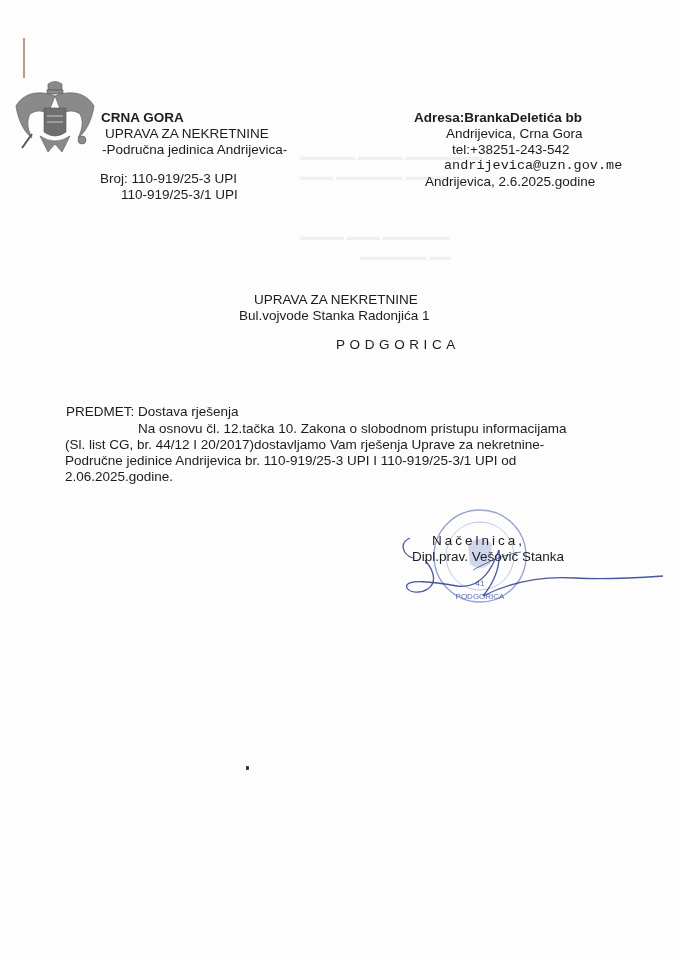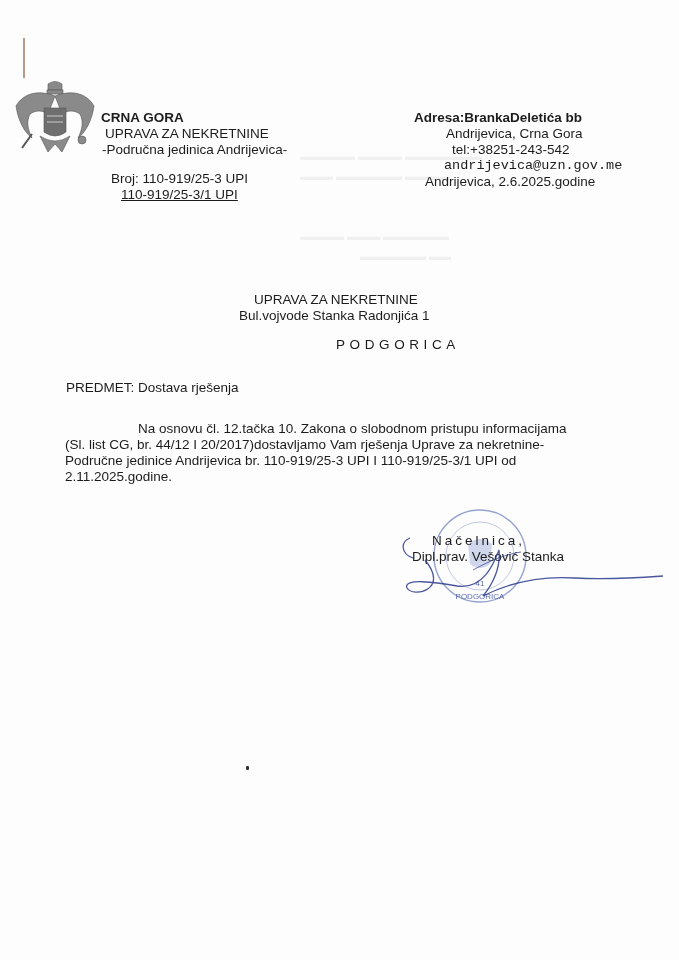--- a/index.html
+++ b/index.html
@@ -40,39 +40,39 @@
     <line x1="12" y1="68" x2="22" y2="54" stroke-width="2"></line>
   </g>
   <g stroke="#ccc" stroke-width="1" fill="none">
     <path d="M37 36 L53 36 M37 42 L53 42"></path>
   </g>
 </svg>
 
 <div class="abs f13 bold" style="left:101px;top:110px;">CRNA GORA</div>
 <div class="abs f13" style="left:105px;top:126px;">UPRAVA ZA NEKRETNINE</div>
 <div class="abs f13" style="left:102px;top:142px;">-Područna jedinica Andrijevica-</div>
-<div class="abs f13" style="left:100px;top:171px;margin-left:11px;">Broj: 110-919/25-3 UPI</div>
-<div class="abs f13" style="left:121px;top:187px;text-decoration:underline;">110-919/25-3/1 UPI</div>
+<div class="abs f13" style="left:100px;top:171px;">Broj: 110-919/25-3 UPI</div>
+<div class="abs f13" style="left:121px;top:187px;">110-919/25-3/1 UPI</div>
 
 <div class="abs f13 bold" style="left:414px;top:110px;">Adresa:BrankaDeletića bb</div>
 <div class="abs f13" style="left:446px;top:126px;">Andrijevica, Crna Gora</div>
 <div class="abs f13" style="left:452px;top:142px;text-align:right;">tel:+38251-243-542</div>
 <div class="abs f13" style="left:444px;top:158px;font-family:Liberation Mono, monospace;">andrijevica@uzn.gov.me</div>
 <div class="abs f13" style="left:425px;top:174px;">Andrijevica, 2.6.2025.godine</div>
 
 <div class="abs f13" style="left:254px;top:292px;">UPRAVA ZA NEKRETNINE</div>
 <div class="abs f13" style="left:239px;top:308px;">Bul.vojvode Stanka Radonjića 1</div>
 <div class="abs f13 spaced" style="left:336px;top:337px;">PODGORICA</div>
 
-<div class="abs f13" style="left:66px;top:380px;">PREDMET: Dostava rješenja</div>
+<div class="abs f13" style="left:66px;top:404px;">PREDMET: Dostava rješenja</div>
 
 <div class="abs f13" style="left:138px;top:421px;">Na osnovu čl. 12.tačka 10. Zakona o slobodnom pristupu informacijama</div>
 <div class="abs f13" style="left:65px;top:437px;">(Sl. list CG, br. 44/12 I 20/2017)dostavljamo Vam rješenja Uprave za nekretnine-</div>
 <div class="abs f13" style="left:65px;top:453px;">Područne jedinice Andrijevica br. 110-919/25-3 UPI I 110-919/25-3/1 UPI od</div>
-<div class="abs f13" style="left:65px;top:469px;">2.11.2025.godine.</div>
+<div class="abs f13" style="left:65px;top:469px;">2.06.2025.godine.</div>
 
 <svg class="stamp" viewBox="0 0 100 100">
   <circle cx="50" cy="50" r="46" fill="none" stroke="#6b7cba" stroke-width="1.4" opacity="0.7"></circle>
   <circle cx="50" cy="50" r="34" fill="none" stroke="#6b7cba" stroke-width="0.8" opacity="0.5"></circle>
   <path d="M38 38 Q50 28 62 38 L60 58 Q50 66 40 58 Z" fill="#9aa6d4" opacity="0.45"></path>
   <text x="50" y="80" font-size="8" text-anchor="middle" fill="#5a6bb0" font-family="Liberation Sans, sans-serif">41</text>
   <text x="50" y="93" font-size="8" text-anchor="middle" fill="#5a6bb0" font-family="Liberation Sans, sans-serif">PODGORICA</text>
 </svg>
 
 <div class="abs f13" style="left:432px;top:533px;letter-spacing:3px;">Načelnica,</div>

